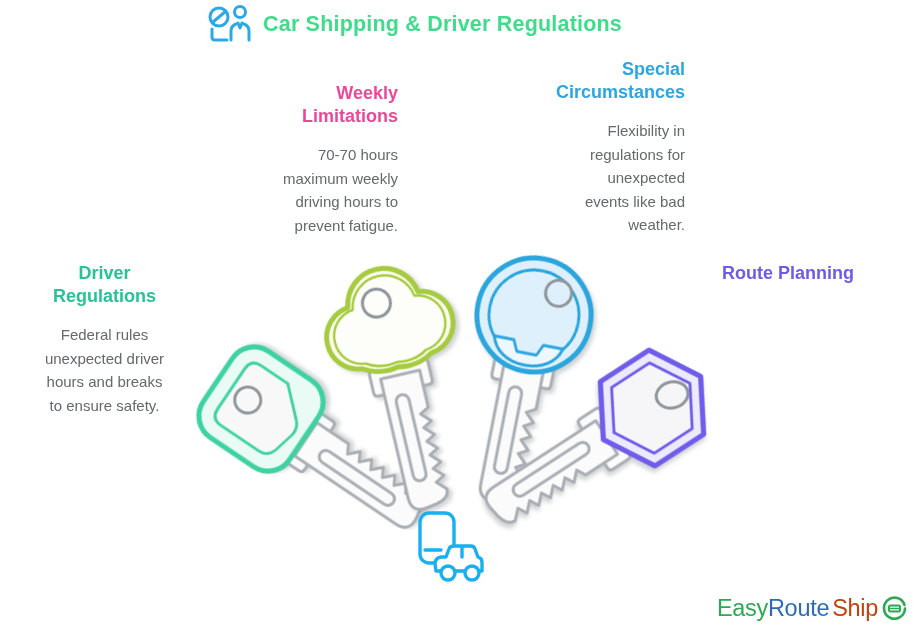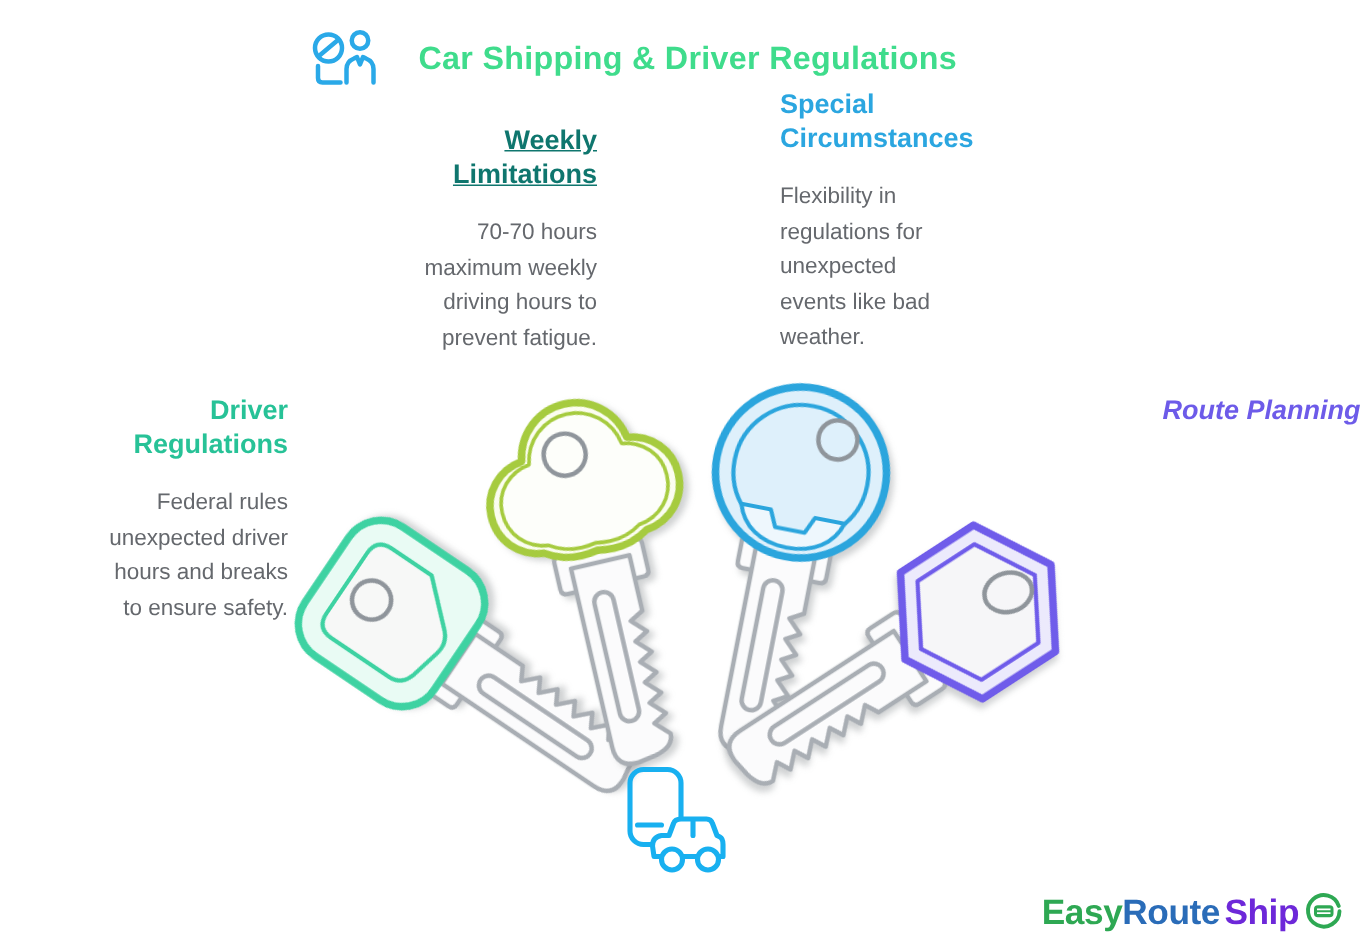--- a/index.html
+++ b/index.html
@@ -2,50 +2,50 @@
 <html><head>
 <meta charset="utf-8">
 <style>
   html,body{margin:0;padding:0;background:#fff;}
   .canvas{
     position:relative;width:914px;height:626px;background:#fff;overflow:hidden;
     font-family:"Liberation Sans", sans-serif;
   }
   
   .title-row{position:absolute;left:204px;top:2px;display:flex;align-items:center;gap:7px;}
-  .page-title{margin:16px;font-size:21.5px;font-weight:bold;letter-spacing:.2px;line-height:42px;}
+  .page-title{margin:0;font-size:21.5px;font-weight:bold;letter-spacing:.2px;line-height:42px;}
   
   .sec{position:absolute;}
   .sec h2{margin:0 0 15px 0;font-size:18px;line-height:23px;font-weight:bold;white-space:pre-line;}
   .sec .sec-body{font-size:15px;line-height:23.5px;color:var(--body-color,#65686d);white-space:pre-line;}
-  .sec-driver{right:722px;top:262px;width:175px;text-align:right;}
+  .sec-driver{right:722px;top:262px;width:175px;text-align:center;}
   .sec-weekly{right:516px;top:82px;width:180px;text-align:right;}
-  .sec-special{left:520px;top:58px;width:165px;text-align:left;}
-  .sec-route{left:722px;top:262px;width:185px;text-align:right;font-style:italic;}
+  .sec-special{left:520px;top:58px;width:165px;text-align:right;}
+  .sec-route{left:722px;top:262px;width:185px;text-align:left;}
   
   .key{position:absolute;width:220px;height:280px;transform-origin:110px 78px;
        filter:drop-shadow(3px 3px 2px rgba(100,105,110,.30));}
   .key-1{left:151px;top:331px;transform:rotate(-56deg);}
   .key-2{left:278px;top:244px;transform:rotate(-13deg);}
   .key-3{left:424px;top:237px;transform:rotate(11deg);}
   .key-4{left:542px;top:330px;transform:rotate(57deg);}
   .shaft{fill:var(--sf);stroke:var(--ks);stroke-width:3;stroke-linejoin:round;}
   .slot{fill:var(--sf);stroke:var(--ks);stroke-width:3;}
   .hole{fill:var(--ki);stroke:var(--hs);stroke-width:3;}
   .head-outer{fill:var(--kf);stroke:var(--kc);stroke-width:5;stroke-linejoin:round;}
   .head-inner{fill:var(--ki);stroke:var(--kc);stroke-width:2.8;stroke-linejoin:round;}
   
   .ship-icon{position:absolute;left:412px;top:505px;}
   .ship-icon *{fill:none;stroke:var(--tc);stroke-width:3.4;stroke-linecap:round;stroke-linejoin:round;}
   .ship-icon .filled{fill:#fff;}
   
   .hdr-icon *{fill:none;stroke:var(--ic);stroke-width:3;stroke-linecap:round;stroke-linejoin:round;}
   
-  .logo{position:absolute;right:18px;top:594px;display:flex;align-items:flex-start;
-        font-weight:bold;font-size:23.5px;letter-spacing:-.3px;line-height:28px;}
+  .logo{position:absolute;right:6px;top:594px;display:flex;align-items:flex-end;
+        font-weight:normal;font-size:23.5px;letter-spacing:-.3px;line-height:28px;}
   .logo .ship-word{margin-left:3px;}
   .logo-icon{margin-left:3px;}
 </style>
 </head>
 <body>
 
 <div class="canvas" style="--body-color: #65686d;">
 
   <div class="title-row">
     <svg class="hdr-icon" width="52" height="44" viewBox="0 0 52 44" style="--ic: #2aa9e8;">
@@ -61,21 +61,21 @@
   <div class="sec sec-driver">
     <h2 style="color: rgb(39, 194, 151);">Driver
 Regulations</h2>
     <div class="sec-body">Federal rules
 unexpected driver
 hours and breaks
 to ensure safety.</div>
   </div>
 
   <div class="sec sec-weekly">
-    <h2 style="color: #0f766e; text-decoration: underline;">Weekly
+    <h2 style="color: #ec4899;">Weekly
 Limitations</h2>
     <div class="sec-body">70-70 hours
 maximum weekly
 driving hours to
 prevent fatigue.</div>
   </div>
 
   <div class="sec sec-special">
     <h2 style="color: rgb(43, 166, 224);">Special
 Circumstances</h2>
@@ -132,21 +132,21 @@
     <line x1="13" y1="45" x2="29" y2="45"></line>
     <path class="filled" d="M 24 66 L 23 59 Q 23 53 29 52 L 34 52 L 37 44 Q 38 41 42 41 L 59 41 Q 62 41 63 44 L 66 52 L 68 53 Q 70 54 70 58 L 70 66 Z"></path>
     <line x1="50" y1="42" x2="50" y2="52"></line>
     <circle class="filled" cx="36" cy="68" r="7"></circle>
     <circle class="filled" cx="60" cy="68" r="7"></circle>
   </svg>
 
   <div class="logo">
     <span style="color: rgb(46, 168, 83);">Easy</span>
       <span style="color: rgb(42, 108, 184);">Route</span>
-      <span class="ship-word" style="color: #6d28d9;">Ship</span>
+      <span class="ship-word" style="color: #c2410c;">Ship</span>
     <svg class="logo-icon" width="27" height="27" viewBox="0 0 27 27" style="--lg: #2ea853;">
       <path d="M 23.5 10 A 10.5 10.5 0 1 0 24 13.5" style="fill:none;stroke:var(--lg);stroke-width:2.6;stroke-linecap:round"></path>
       <rect x="7" y="9.5" width="13" height="8" rx="2.5" style="fill:var(--lg)"></rect>
       <line x1="9" y1="12.2" x2="18" y2="12.2" style="stroke:#fff;stroke-width:1.2"></line>
       <line x1="9" y1="14.8" x2="18" y2="14.8" style="stroke:#fff;stroke-width:1.2"></line>
     </svg>
   </div>
 
 </div>
 

